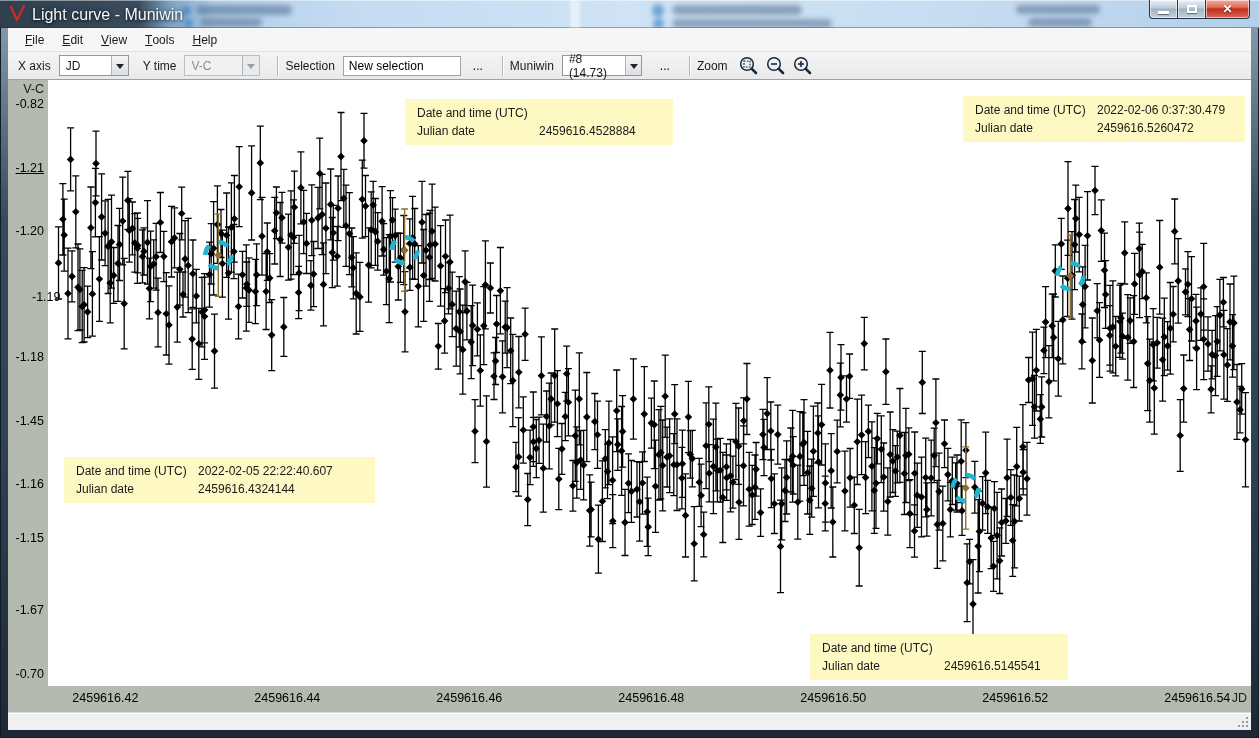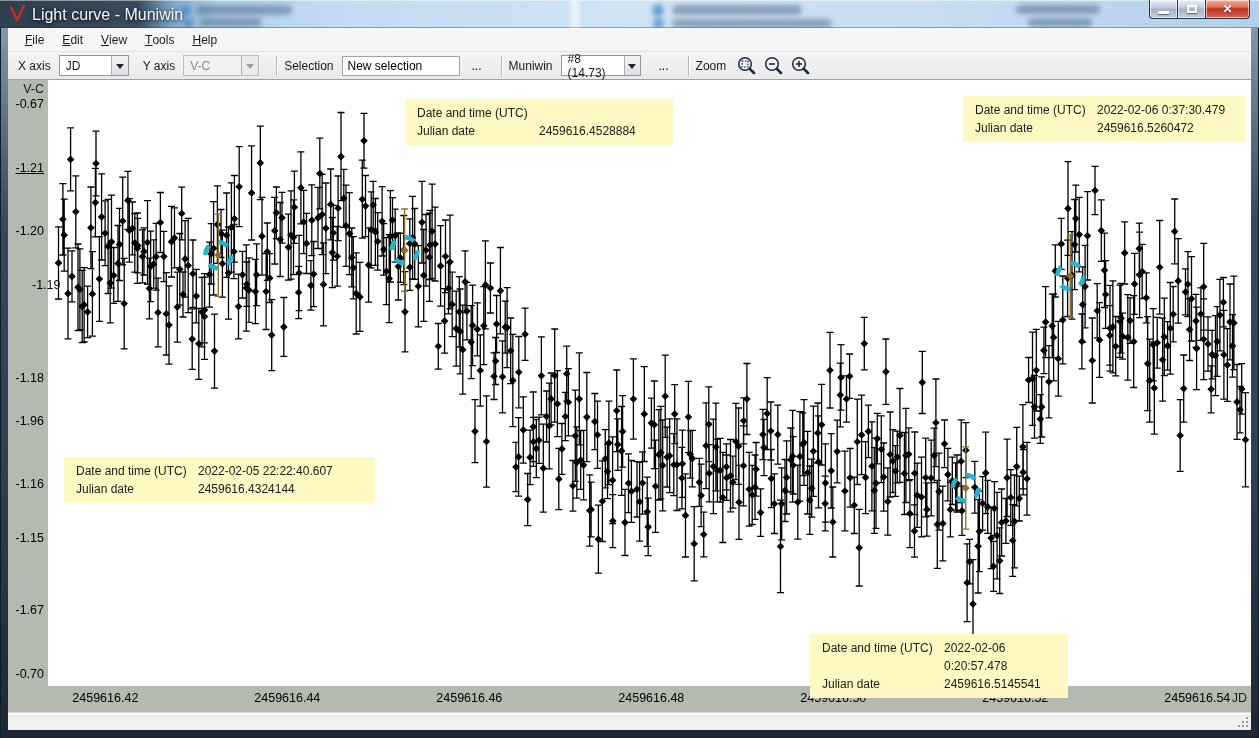--- a/index.html
+++ b/index.html
@@ -124,21 +124,21 @@
       <span class="menu-item"><u>T</u>ools</span>
       <span class="menu-item"><u>H</u>elp</span>
     </div>
 
     <div class="toolbar">
       <span class="tlabel">X axis</span>
       <div class="combo" style="width:70px;">
         <span class="val">JD</span>
         <span class="arrow"></span>
       </div>
-      <span class="tlabel" style="margin-left:4px;">Y axis</span>
+      <span class="tlabel" style="margin-left:4px;">Y time</span>
       <div class="combo disabled" style="width:76px;">
         <span class="val">V-C</span>
         <span class="arrow"></span>
       </div>
       <div class="tsep"></div>
       <span class="tlabel">Selection</span>
       <input class="tinput" type="text" value="New selection" style="">
       <button class="morebtn">...</button>
       <div class="tsep"></div>
       <span class="tlabel">Muniwin</span>
@@ -187,26 +187,26 @@
           <path d="M917.7570548160617 366.88935281837206L917.7570548160617 449.1231732776624M914.2570548160617 366.88935281837206L921.2570548160617 366.88935281837206M914.2570548160617 449.1231732776624L921.2570548160617 449.1231732776624" stroke="#8e7030" stroke-width="1.4" fill="none"></path>
           <path d="M917.7570548160617 404.0062630480172L921.7570548160617 408.0062630480172L917.7570548160617 412.0062630480172L913.7570548160617 408.0062630480172Z" fill="#8e7030"></path>
           <circle cx="917.7570548160617" cy="408.0062630480172" r="13" fill="none" stroke="#1fb6d2" stroke-width="4.5" stroke-dasharray="10 10.4"></circle>
           <path d="M1022.3425248355094 154.97912317327734L1022.3425248355094 237.2129436325676M1018.8425248355094 154.97912317327734L1025.8425248355093 154.97912317327734M1018.8425248355094 237.2129436325676L1025.8425248355093 237.2129436325676" stroke="#8e7030" stroke-width="1.4" fill="none"></path>
           <path d="M1022.3425248355094 192.09603340292247L1026.3425248355093 196.09603340292247L1022.3425248355094 200.09603340292247L1018.3425248355094 196.09603340292247Z" fill="#8e7030"></path>
           <circle cx="1022.3425248355094" cy="196.09603340292247" r="13" fill="none" stroke="#1fb6d2" stroke-width="4.5" stroke-dasharray="10 10.4"></circle>
         </svg>
 
       <div class="axis-title-y">V-C</div>
       <div id="ylabels">
-          <div class="ylab" style="top: 17.3027px;">-0.67</div>
+          <div class="ylab" style="top: 17.3027px;">-0.82</div>
           <div class="ylab" style="top: 80.5595px; text-decoration: underline;">-1.21</div>
           <div class="ylab" style="top: 143.816px;">-1.20</div>
-          <div class="ylab" style="top: 198px; padding-left: 24px;">-1.19</div>
-          <div class="ylab" style="top: 270.33px; margin-top: 21px;">-1.18</div>
-          <div class="ylab" style="top: 333.587px;">-1.96</div>
+          <div class="ylab" style="top: 210px; padding-left: 24px;">-1.19</div>
+          <div class="ylab" style="top: 270.33px;">-1.18</div>
+          <div class="ylab" style="top: 333.587px;">-1.45</div>
           <div class="ylab" style="top: 396.843px;">-1.16</div>
           <div class="ylab" style="top: 451px;">-1.15</div>
           <div class="ylab" style="top: 523.357px;">-1.67</div>
           <div class="ylab" style="top: 586.614px;">-0.70</div>
         </div>
       <div id="xlabels">
           <div class="xlab" style="left: 52.329px;">2459616.42</div>
           <div class="xlab" style="left: 234.326px;">2459616.44</div>
           <div class="xlab" style="left: 416.323px;">2459616.46</div>
           <div class="xlab" style="left: 598.32px;">2459616.48</div>
@@ -241,21 +241,20 @@
             <span>2022-02-05 22:22:40.607</span>
           </div>
         <div class="row">
             <span class="lbl">Julian date</span>
             <span>2459616.4324144</span>
           </div>
       </div>
       <div class="tip" style="left:802px;top:554px;width:258px;">
         <div class="row">
             <span class="lbl">Date and time (UTC)</span>
-            <span>2022-02-06 0:20:57.478</span>
           </div>
         <div class="row">
             <span class="lbl">Julian date</span>
             <span>2459616.5145541</span>
           </div>
       </div>
     </div>
 
     <div class="statusbar">
       <svg class="grip" width="13" height="13">

